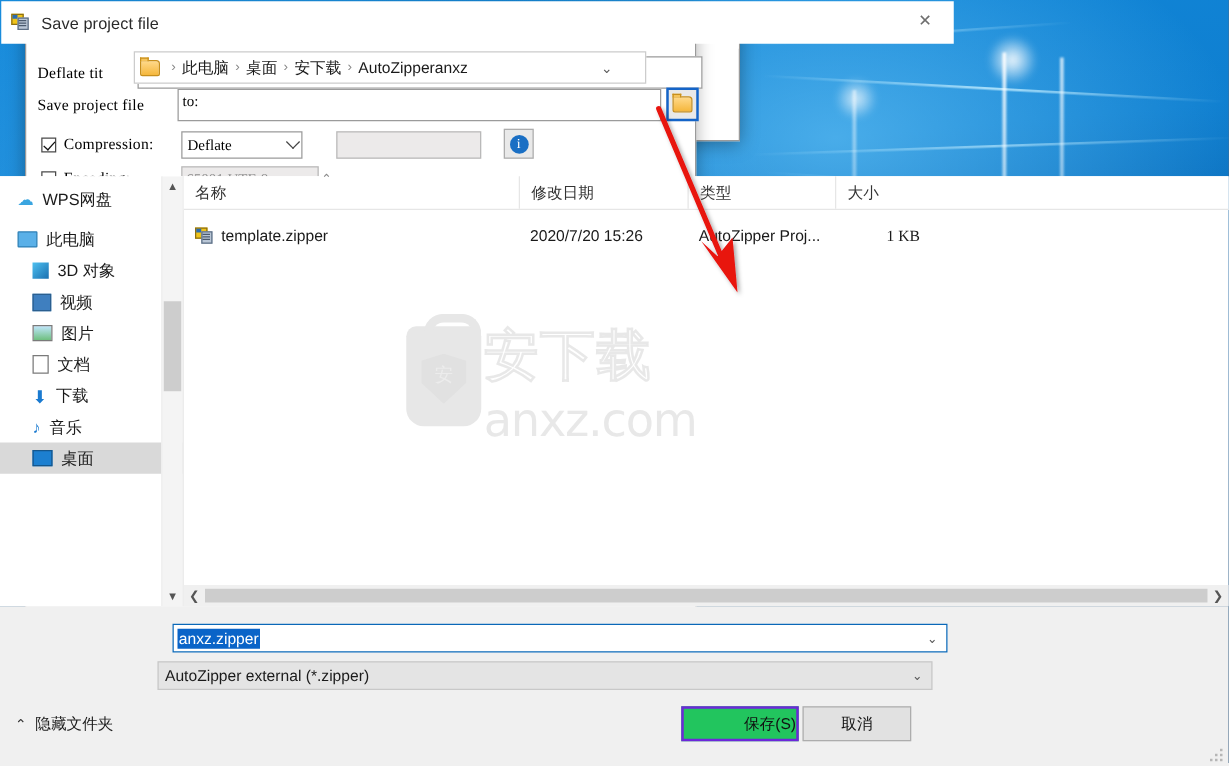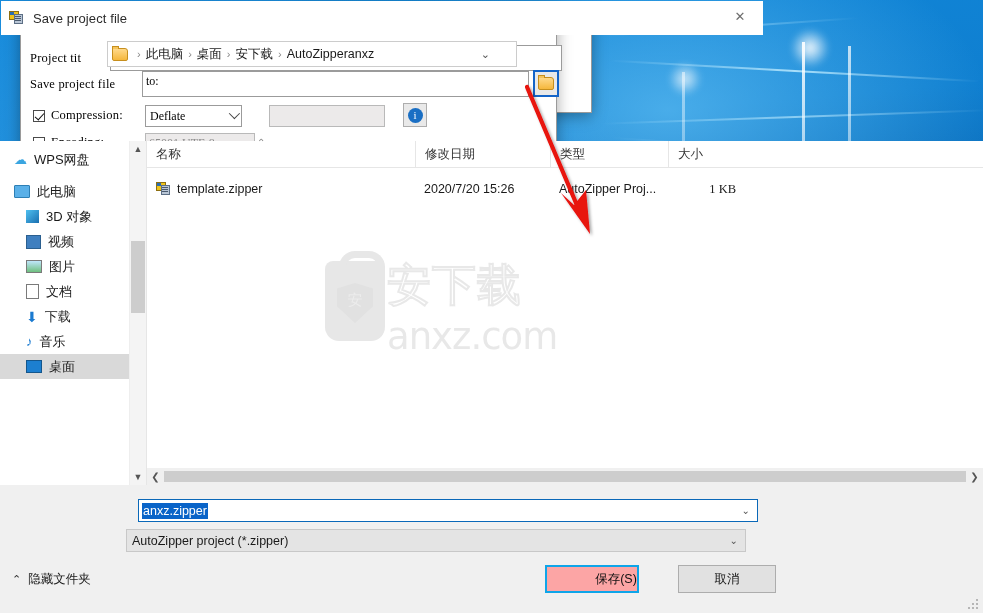--- a/index.html
+++ b/index.html
@@ -92,21 +92,21 @@
   .hscroll .ar{width:17px;text-align:center;color:#555;font-size:10px;}
   .hscroll .tr{flex:1;height:11px;background:#cdcdcd;}
   .bottom{position:absolute;left:0;right:0;bottom:0;height:128px;background:#f0f0f0;}
   .frm-lbl{position:absolute;font-size:12.5px;color:#1a1a1a;text-align:right;}
   .frm-inp{position:absolute;height:23px;border:1px solid #0a68b8;background:#fff;box-sizing:border-box;display:flex;align-items:center;padding-left:3px;font-size:12.5px;}
   .frm-inp .sel{background:#0a64c8;color:#fff;padding:1px 1px;}
   .frm-inp .dd{position:absolute;right:7px;color:#555;font-size:10px;}
   .frm-sel{position:absolute;height:23px;border:1px solid #c8c8c8;background:#e4e4e4;box-sizing:border-box;display:flex;align-items:center;padding-left:5px;font-size:12.5px;color:#1a1a1a;}
   .frm-sel .dd{position:absolute;right:7px;color:#555;font-size:10px;}
   .dlgbtn{position:absolute;height:28px;background:#e1e1e1;border:1px solid #adadad;box-sizing:border-box;display:flex;align-items:center;justify-content:center;font-size:12.5px;color:#111;}
-  .dlgbtn.def{background:#fca5a5;border:2px solid #0ea5e9;padding-left:48px;}
+  .dlgbtn.def{background:#22c55e;border:2px solid #6d28d9;padding-left:48px;}
   .hidefold{position:absolute;left:234px;top:530px;font-size:12.5px;color:#1a1a1a;display:flex;align-items:center;gap:7px;}
   .grip{position:absolute;right:5px;bottom:4px;width:10px;height:10px;}
   .grip i{position:absolute;width:2px;height:2px;background:#b6b6b6;}
 
   
   #wm{position:absolute;left:398px;top:262px;width:208px;height:100px;pointer-events:none;opacity:.55;}
   #wm .txt{position:absolute;left:62px;top:56px;font-size:37px;color:#d6d6d6;font-family:"DejaVu Sans",sans-serif;letter-spacing:-1px;}
   #wm .bag{position:absolute;left:0;top:2px;width:60px;height:80px;background:#d4d4d4;border-radius:8px 8px 14px 14px;}
   #wm .handle{position:absolute;left:14px;top:-8px;width:32px;height:26px;border:7px solid #d4d4d4;border-bottom:none;border-radius:16px 16px 0 0;}
   #wm .shield{position:absolute;left:12px;top:24px;width:36px;height:40px;background:#c9c9c9;clip-path:polygon(50% 0,100% 14%,100% 58%,50% 100%,0 58%,0 14%);}
@@ -160,21 +160,21 @@
     <span class="ttl">Create project</span>
     <div class="wbtns">
       <div class="wbtn">–</div>
       <div class="wbtn">☐</div>
       <div class="wbtn cls">✕</div>
     </div>
   </div>
 
   <div class="cp-body">
 
-    <span class="lbl" style="left:9px;top:18px;">Project tit</span>
+    <span class="lbl" style="left:9px;top:18px;">Deflate tit</span>
     <div class="tbox" style="left:89px;top:12px;width:452px;height:26px;">anxz</div>
 
     <span class="lbl" style="left:9px;top:44px;">Save project file</span>
     <div class="tbox" style="left:121px;top:38px;width:387px;height:26px;">to:</div>
     <div style="position:absolute;left:512px;top:37px;width:26px;height:27px;background:#e9e9e9;border:2px solid #1464c8;box-sizing:border-box;display:flex;align-items:center;justify-content:center;">
       <span class="folderico">
           <i class="bk"></i>
           <i class="tab"></i>
         </span>
     </div>
@@ -402,31 +402,31 @@
 
   <div class="bottom">
     <span class="frm-lbl" style="left:180px;top:18px;width:100px;">文件名(N):</span>
     <div class="frm-inp" style="left:138px;top:14px;width:620px;">
       <span class="sel">anxz.zipper</span>
       <span class="dd">⌄</span>
     </div>
 
     <span class="frm-lbl" style="left:164px;top:48px;width:116px;">保存类型(T):</span>
     <div class="frm-sel" style="left:126px;top:44px;width:620px;">
-      <span>AutoZipper project (*.zipper)</span>
+      <span>AutoZipper external (*.zipper)</span>
       <span class="dd">⌄</span>
     </div>
 
     <div class="hidefold" style="left:12px;top:86px;">
       <span style="color:#333;font-size:11px;">⌃</span>
       <span>隐藏文件夹</span>
     </div>
 
     <div class="dlgbtn def" style="left:545px;top:80px;width:94px;">保存(S)</div>
-    <div class="dlgbtn" style="left:678px;top:80px;width:98px;">取消</div>
+    <div class="dlgbtn" style="left:642px;top:80px;width:87px;">取消</div>
 
     <div class="grip">
       <i style="left:8px;top:0"></i>
         <i style="left:4px;top:4px"></i>
         <i style="left:8px;top:4px"></i>
       <i style="left:0;top:8px"></i>
         <i style="left:4px;top:8px"></i>
         <i style="left:8px;top:8px"></i>
     </div>
   </div>

